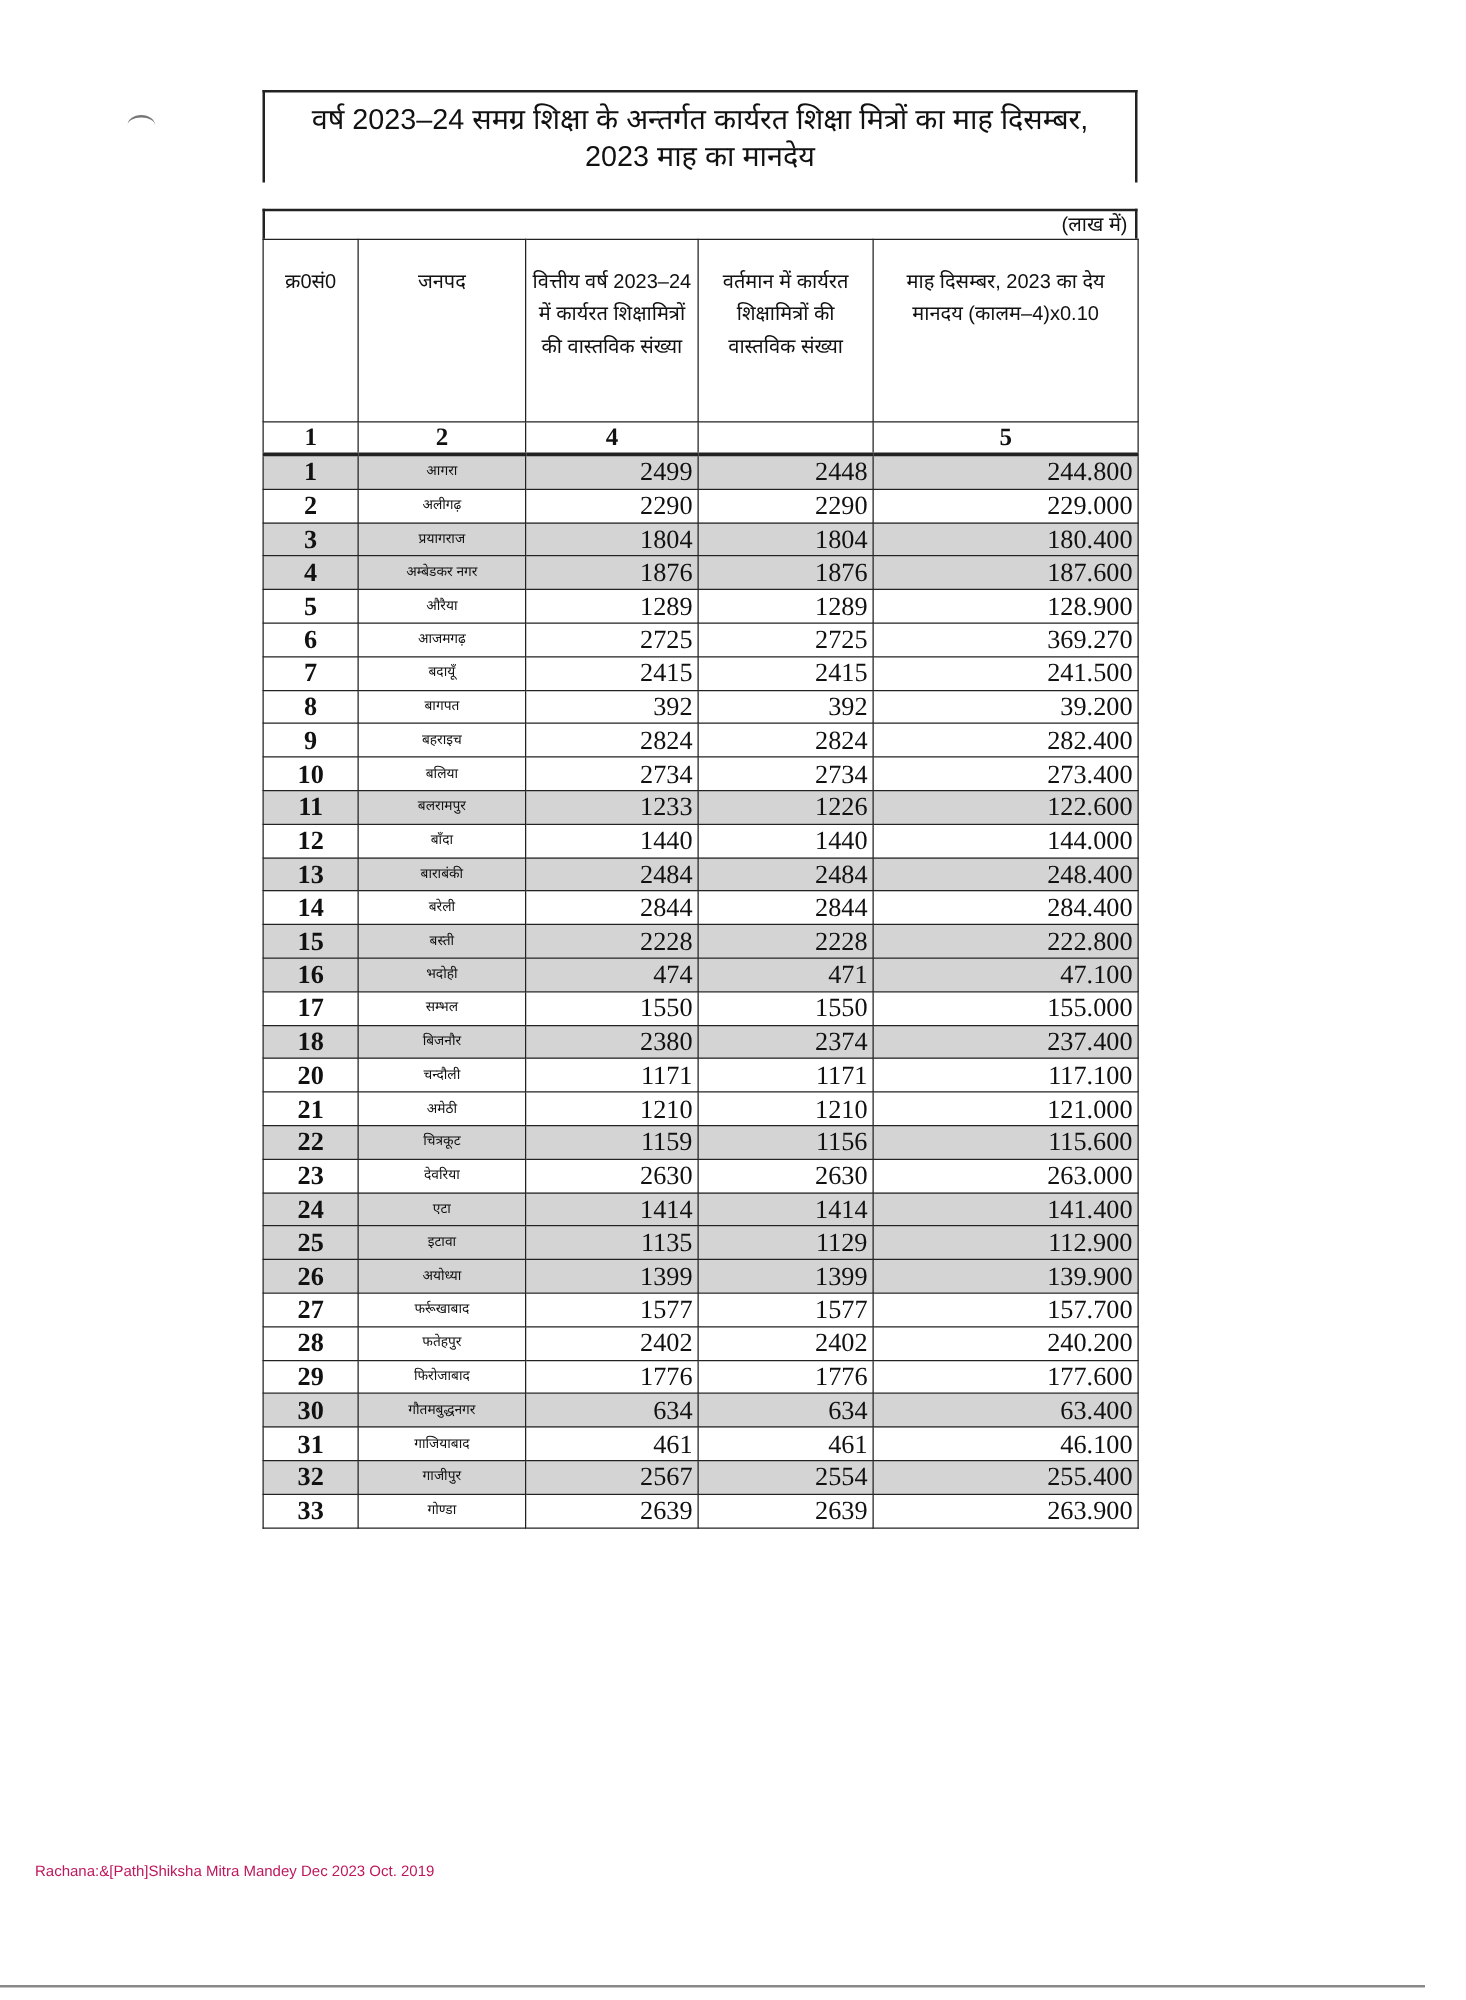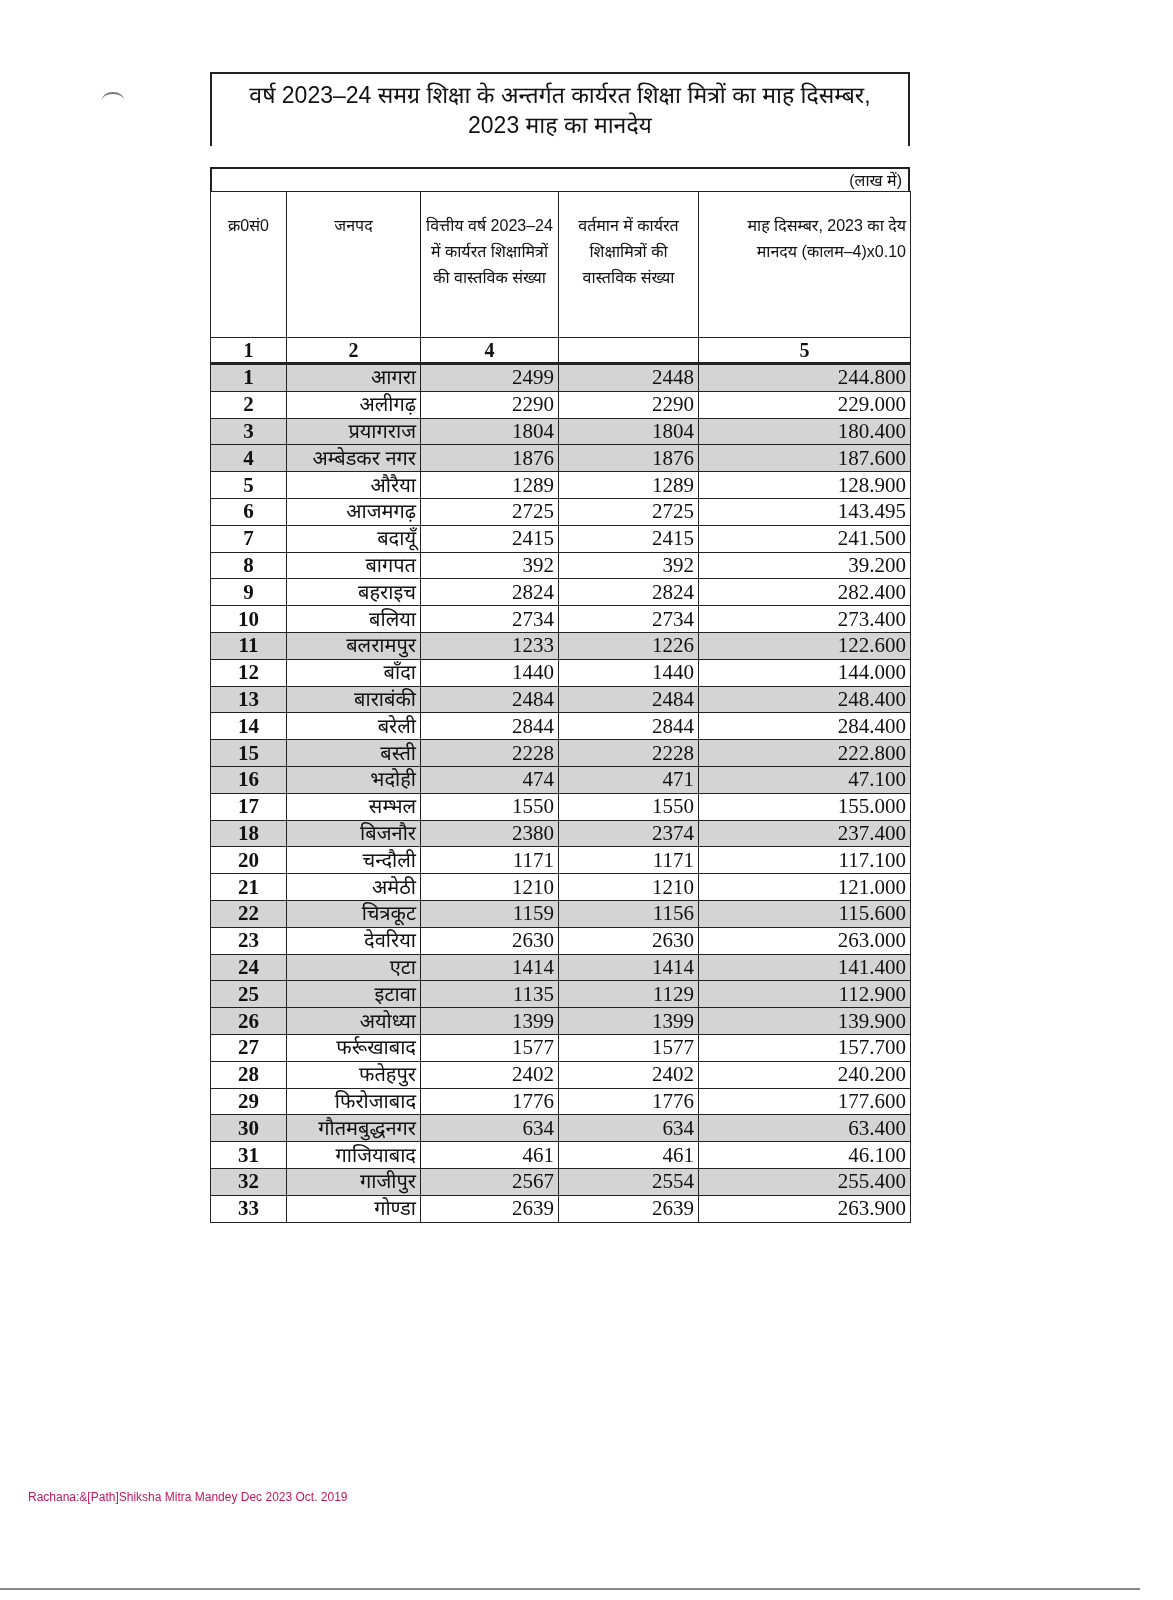--- a/index.html
+++ b/index.html
@@ -6,25 +6,25 @@
   body { width: 1173px; height: 1600px; position: relative; overflow: hidden; font-family: "Liberation Serif", serif; color: #111; }
   .scan-mark { position: absolute; border-top: 2px solid #777; border-radius: 50%; }
   .wrap { position: absolute; left: 210px; top: 72px; width: 700px; }
   .title-box { border: 2px solid #222; border-bottom: none; padding: 6px 10px 6px; text-align: center;
      font-family: "Liberation Sans", sans-serif; font-size: 23px; line-height: 30px; }
   .unit-row { border: 2px solid #222; border-top: 2px solid #222; border-bottom: none; text-align: right; padding: 2px 6px 0;
      font-family: "Liberation Sans", sans-serif; font-size: 16px; height: 20px; line-height: 20px; margin-top: 21px; }
   table { border-collapse: collapse; width: 700px; table-layout: fixed; }
   th, td { border: 1.5px solid #222; padding: 0 4px; }
   thead th { font-family: "Liberation Sans", sans-serif; font-weight: normal; font-size: 16px; line-height: 26px; vertical-align: top; text-align: center; padding-top: 21px; height: 124px; }
-  thead th.c5 { text-align: right; }
+  thead th.c5 { text-align: center; }
   .colnum td { font-weight: bold; font-size: 20px; text-align: center; height: 24px; line-height: 24px; border-bottom: 3px solid #222; }
   tbody.rows td { height: 25.8px; line-height: 25px; font-size: 21px; }
   tbody.rows td.sno { text-align: center; font-weight: bold; }
-  tbody.rows td.name { font-family: "Liberation Sans", sans-serif; font-size: 20px; text-align: right; }
+  tbody.rows td.name { font-family: "Liberation Sans", sans-serif; font-size: 11px; text-align: center; }
   tbody.rows td.num { text-align: right; }
   tbody.rows td.bold { font-weight: normal; }
   tr.shaded td { background: #d4d4d4; }
   .footer { position: absolute; left: 28px; top: 1490px; font-family: "Liberation Sans", sans-serif; font-size: 12px; color: #be185d; }
   .bottom-line { position: absolute; left: 0; top: 1588px; width: 1140px; border-top: 2px solid #888; }
 </style>
 </head>
 <body>
 
 <div class="scan-mark" style="left:102px;top:92px;width:22px;height:14px;"></div>
@@ -92,21 +92,21 @@
           <td class="name">औरैया</td>
           <td class="num">1289</td>
           <td class="num bold">1289</td>
           <td class="num">128.900</td>
         </tr>
         <tr>
           <td class="sno">6</td>
           <td class="name">आजमगढ़</td>
           <td class="num">2725</td>
           <td class="num bold">2725</td>
-          <td class="num">143.495</td>
+          <td class="num">369.270</td>
         </tr>
         <tr>
           <td class="sno">7</td>
           <td class="name">बदायूँ</td>
           <td class="num">2415</td>
           <td class="num bold">2415</td>
           <td class="num">241.500</td>
         </tr>
         <tr>
           <td class="sno">8</td>

